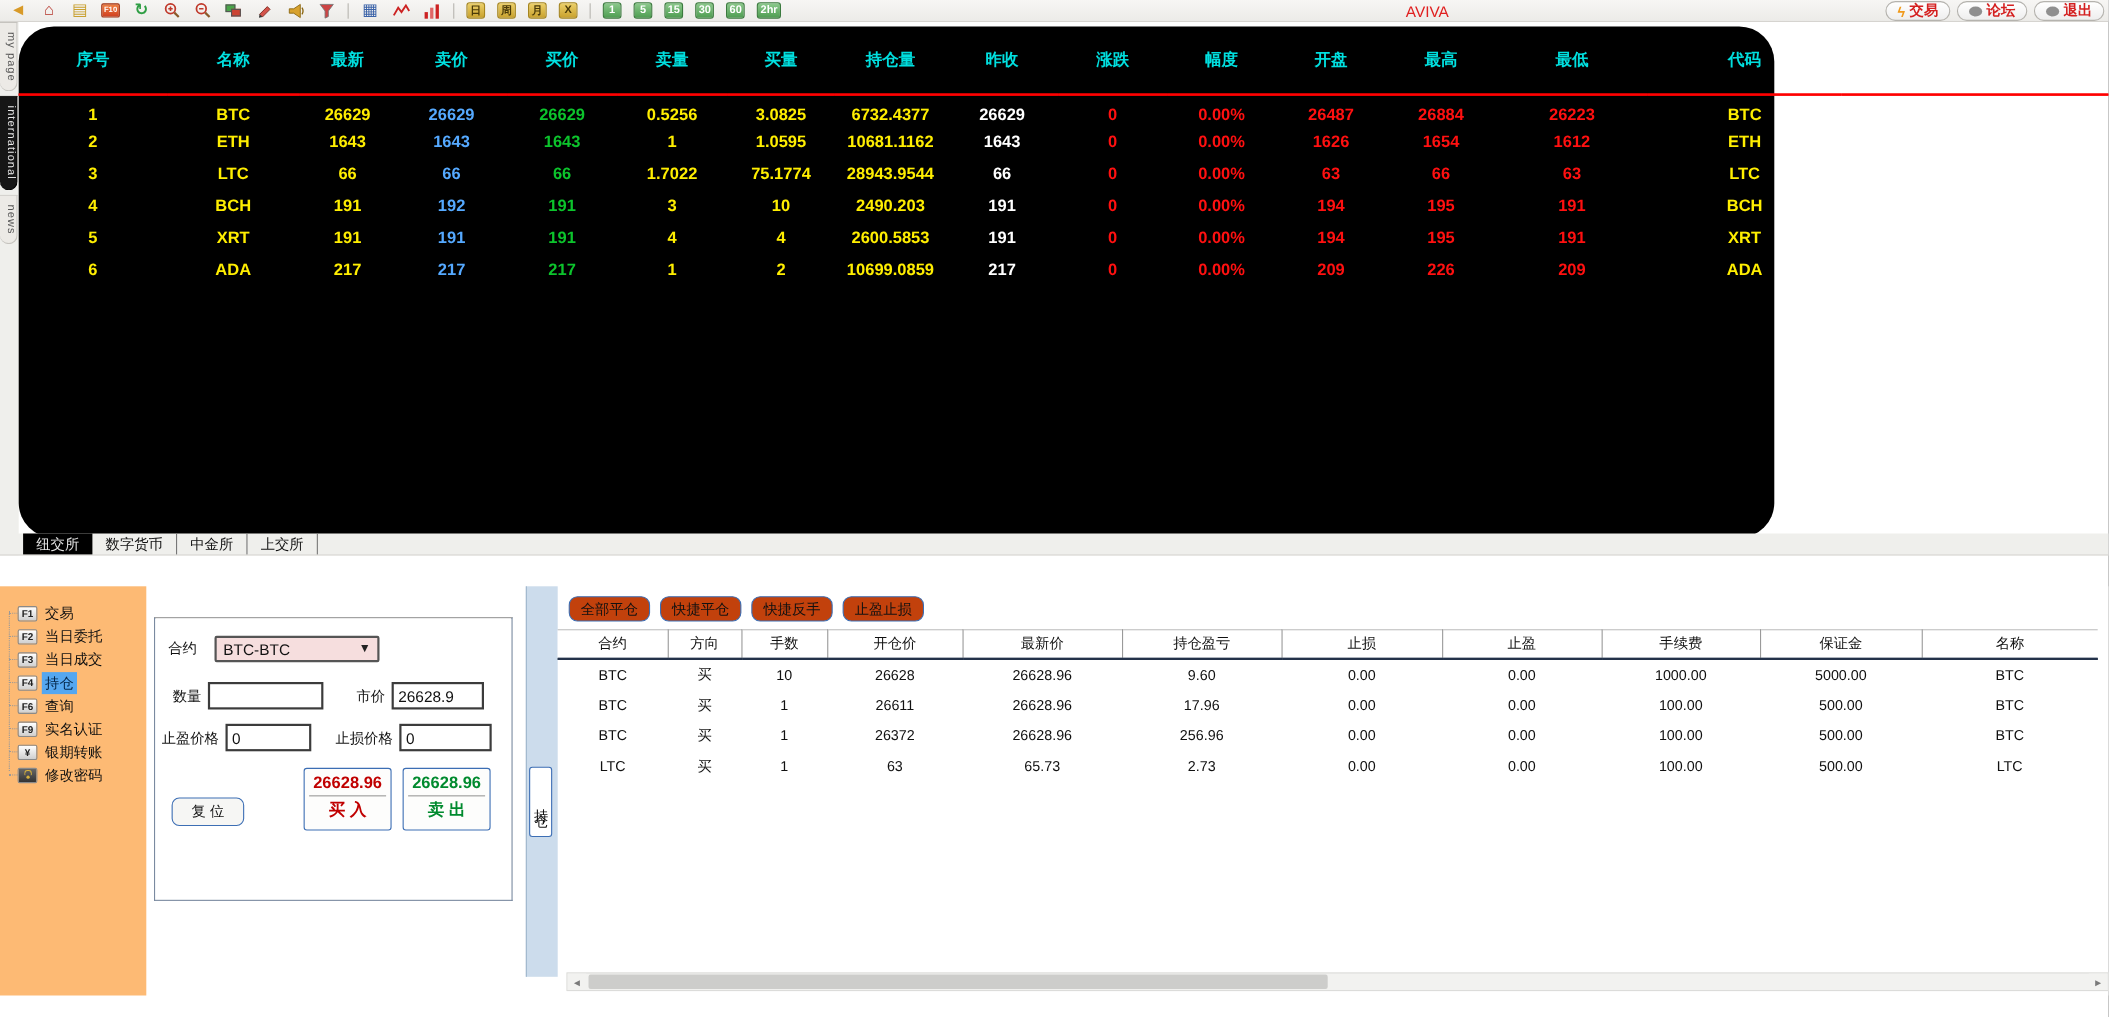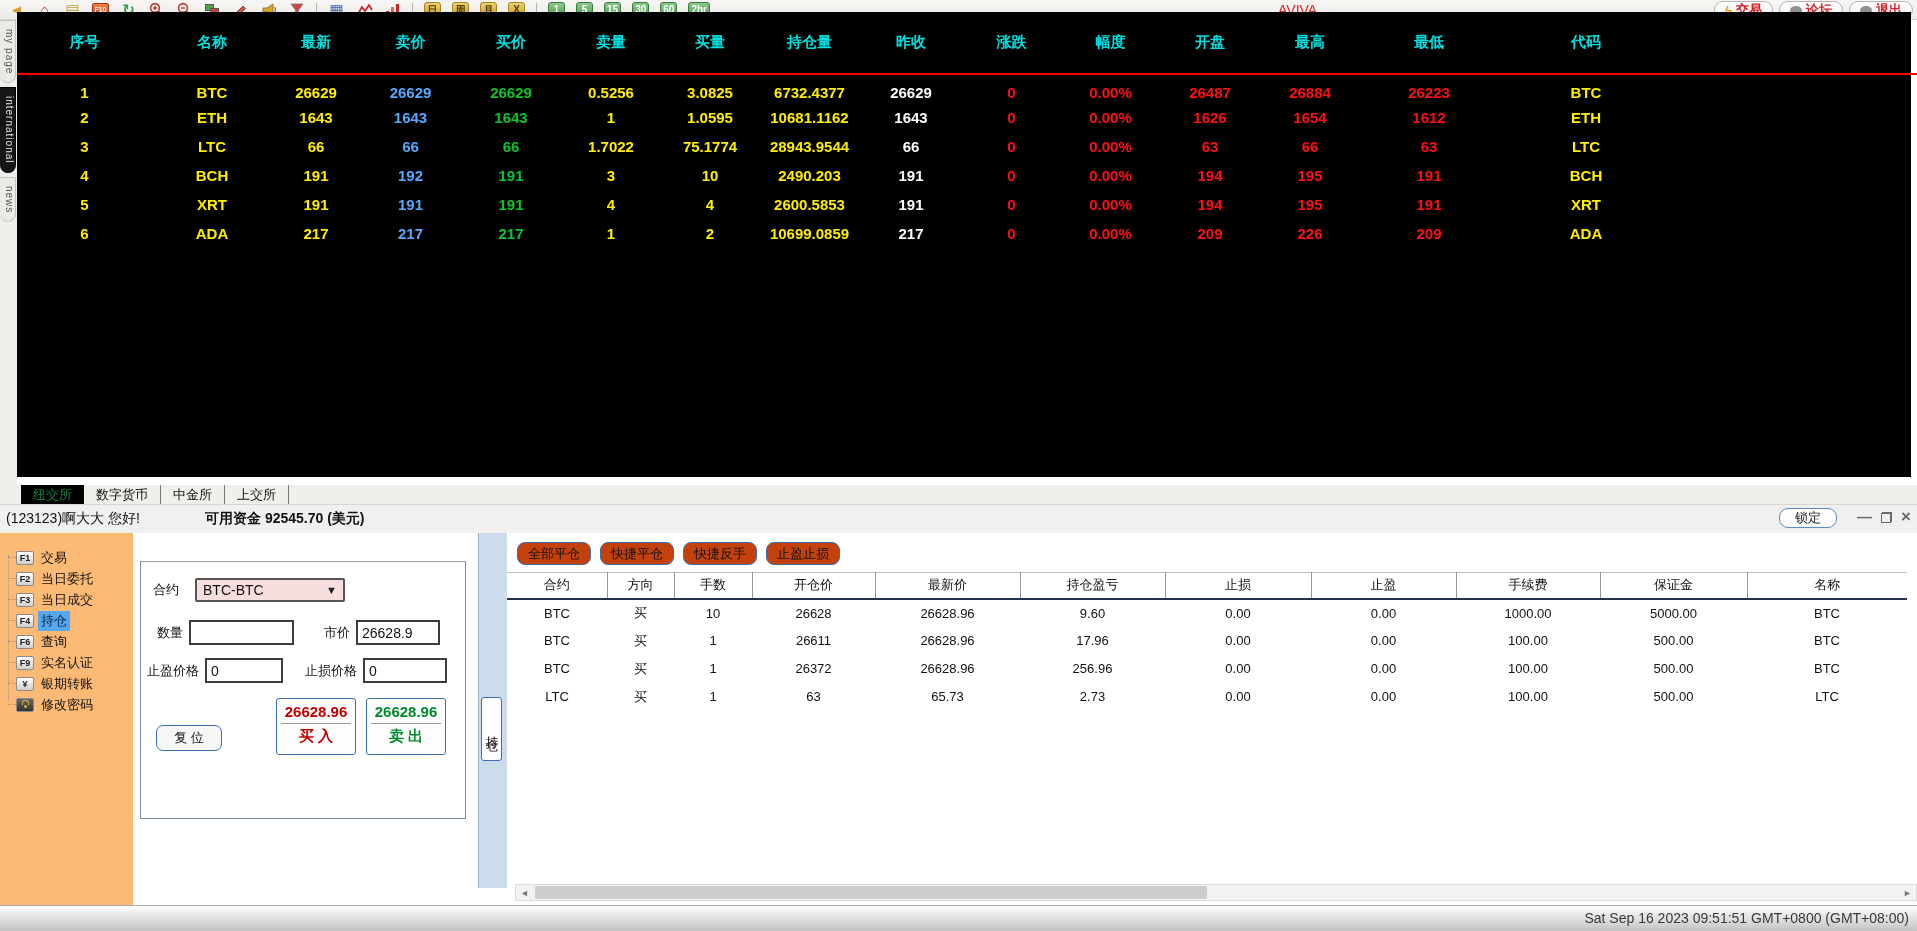--- a/index.html
+++ b/index.html
@@ -38,35 +38,35 @@
   .bubble:after { content:""; position:absolute; left:2px; bottom:-3px; border:3px solid transparent; border-top-color:#8f8f8f; }
 
   
   .side-tabs { position:absolute; left:0; top:20px; width:17px; height:485px; background:#efefec; }
   .vtab { writing-mode:vertical-rl; font-size:10px; color:#555; width:16px; padding:8px 0;
     text-align:center; background:#eceae6; border:1px solid #c5c3be; border-left:none;
     border-radius:0 0 8px 8px; margin-bottom:4px; cursor:pointer; letter-spacing:1px; }
   .vtab.active { background:#161616; color:#e8e8e8; border-color:#000; }
 
   
-  .quote-area { position:absolute; left:17px; top:12px; width:1894px; height:465px; background:#000; }
+  .quote-area { position:absolute; left:17px; top:24px; width:1596px; height:465px; background:#000;border-radius:32px; }
   table.quote { border-collapse:collapse; table-layout:fixed; width:1900px; }
   table.quote th { height:62px; color:#00dfdf; font-size:15px; font-weight:bold; text-align:center; vertical-align:middle;
     border-bottom:2px solid #f00; }
   table.quote td { height:29px; font-size:15px; font-weight:bold; text-align:center; vertical-align:middle; }
   tr.qrow { cursor:pointer; }
   tr.qrow:first-child td { padding-top:6px; }
   .c-yellow{color:#ffee00;} .c-blue{color:#55a9ff;} .c-green{color:#0cc42c;} .c-white{color:#fff;} .c-red{color:#ff1010;}
 
   
   .ex-tabs { position:absolute; left:0; top:485px; width:100%; height:20px; background:#efefec;
     display:flex; align-items:stretch; padding-left:21px; border-bottom:1px solid #d8d6d2; }
   .ex-tab { padding:0 12px; font-size:13px; color:#111; display:flex; align-items:center;
     border-right:1px solid #777; cursor:pointer; }
-  .ex-tab.active { background:#000; color:#15803d; border-right:none; }
+  .ex-tab.active { background:#000; color:#e5e5e5; border-right:none; }
 
   
   .acct-bar { position:absolute; left:0; top:505px; width:100%; height:28px; background:#f0f0ee; }
   .acct-user { position:absolute; left:6px; top:5px; font-size:14px; color:#111; }
   .acct-funds { position:absolute; left:205px; top:5px; font-size:14px; color:#111; font-weight:bold; }
   .lock-btn { position:absolute; right:80px; top:3px; width:58px; height:20px; background:#fdfdfd;
     border:1px solid #5a8bc4; border-radius:9px; font-size:13px; color:#222; text-align:center; line-height:18px; cursor:pointer; }
   .win-ctl { position:absolute; right:6px; top:5px; display:flex; gap:9px; align-items:center; }
   .wc { color:#6a6a6a; font-weight:bold; cursor:pointer; font-size:15px; line-height:14px; }
   .wc.restore { width:11px; height:11px; position:relative; }
@@ -412,30 +412,20 @@
     </table>
   </div>
 
   <div class="ex-tabs" id="ex-tabs">
       <div class="ex-tab active">纽交所</div>
       <div class="ex-tab">数字货币</div>
       <div class="ex-tab">中金所</div>
       <div class="ex-tab">上交所</div>
     </div>
 
-  <div class="acct-bar">
-    <span class="acct-user">(123123)啊大大 您好!</span>
-    <span class="acct-funds">可用资金 92545.70 (美元)</span>
-    <div class="lock-btn">锁定</div>
-    <div class="win-ctl">
-      <span class="wc">—</span>
-      <span class="wc restore"></span>
-      <span class="wc" style="font-size:17px;">×</span>
-    </div>
-  </div>
 
   <div class="workspace">
 
     <div class="left-menu">
       <div class="menu-tree" id="menu-tree">
           <div class="mi">
             <span class="badge">F1</span>
             <span class="lbl">交易</span>
           </div>
           <div class="mi">
@@ -600,17 +590,14 @@
       <div class="hscroll">
         <span class="sb-arrow">◄</span>
         <span class="sb-track">
           <span class="sb-thumb"></span>
         </span>
         <span class="sb-arrow">►</span>
       </div>
     </div>
   </div>
 
-  <div class="status-bar">
-    <span>Sat Sep 16 2023 09:51:51 GMT+0800 (GMT+08:00)</span>
-  </div>
 
 </div>
 
 </body></html>

